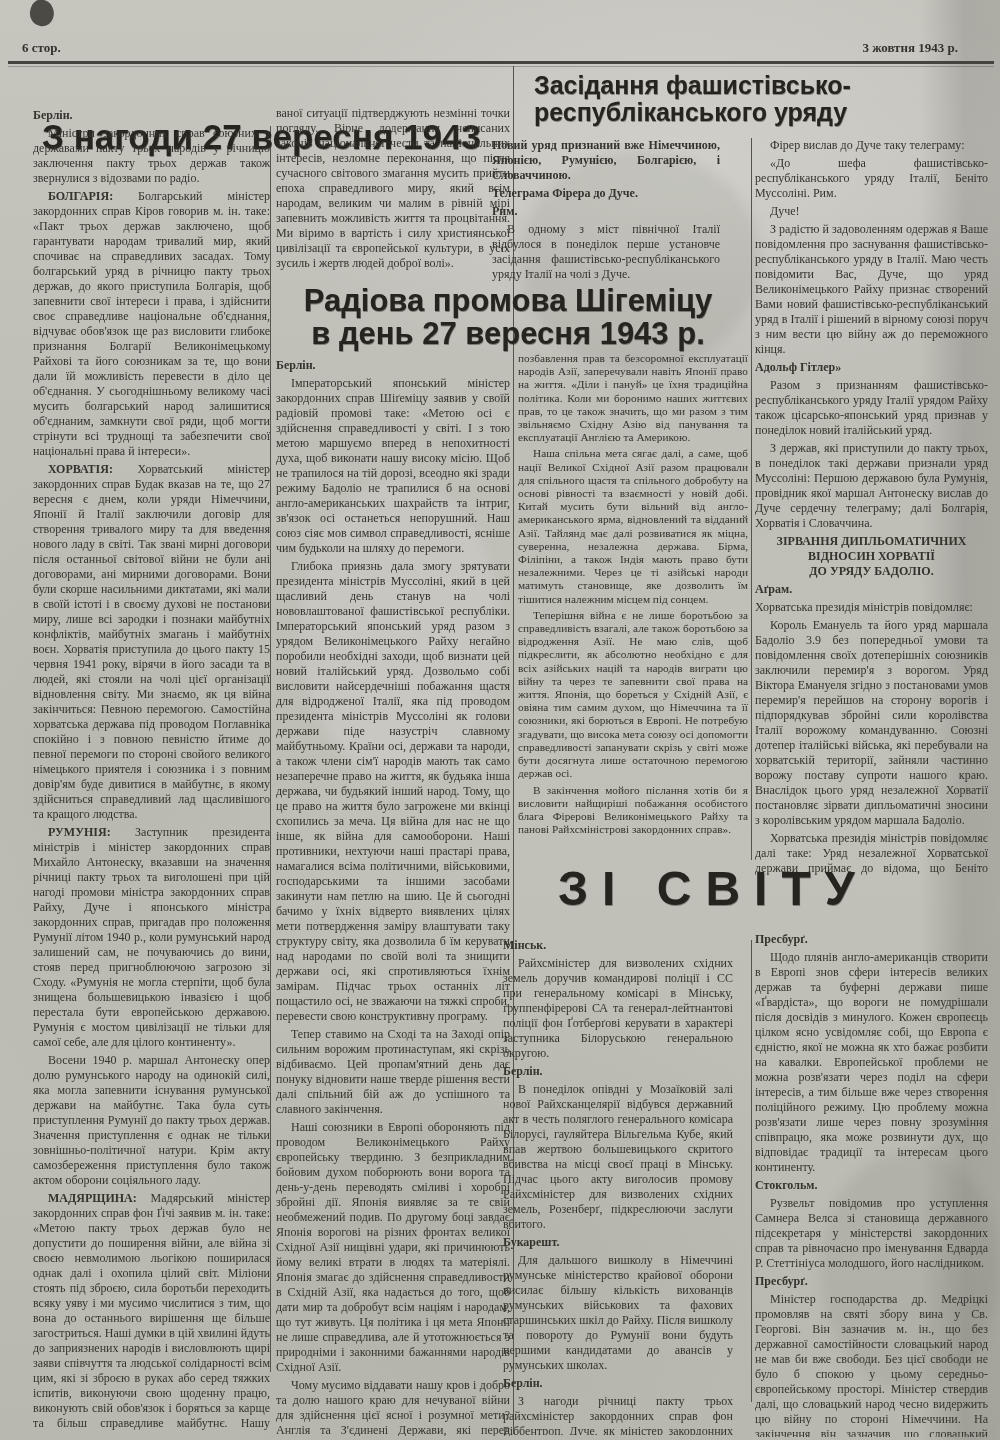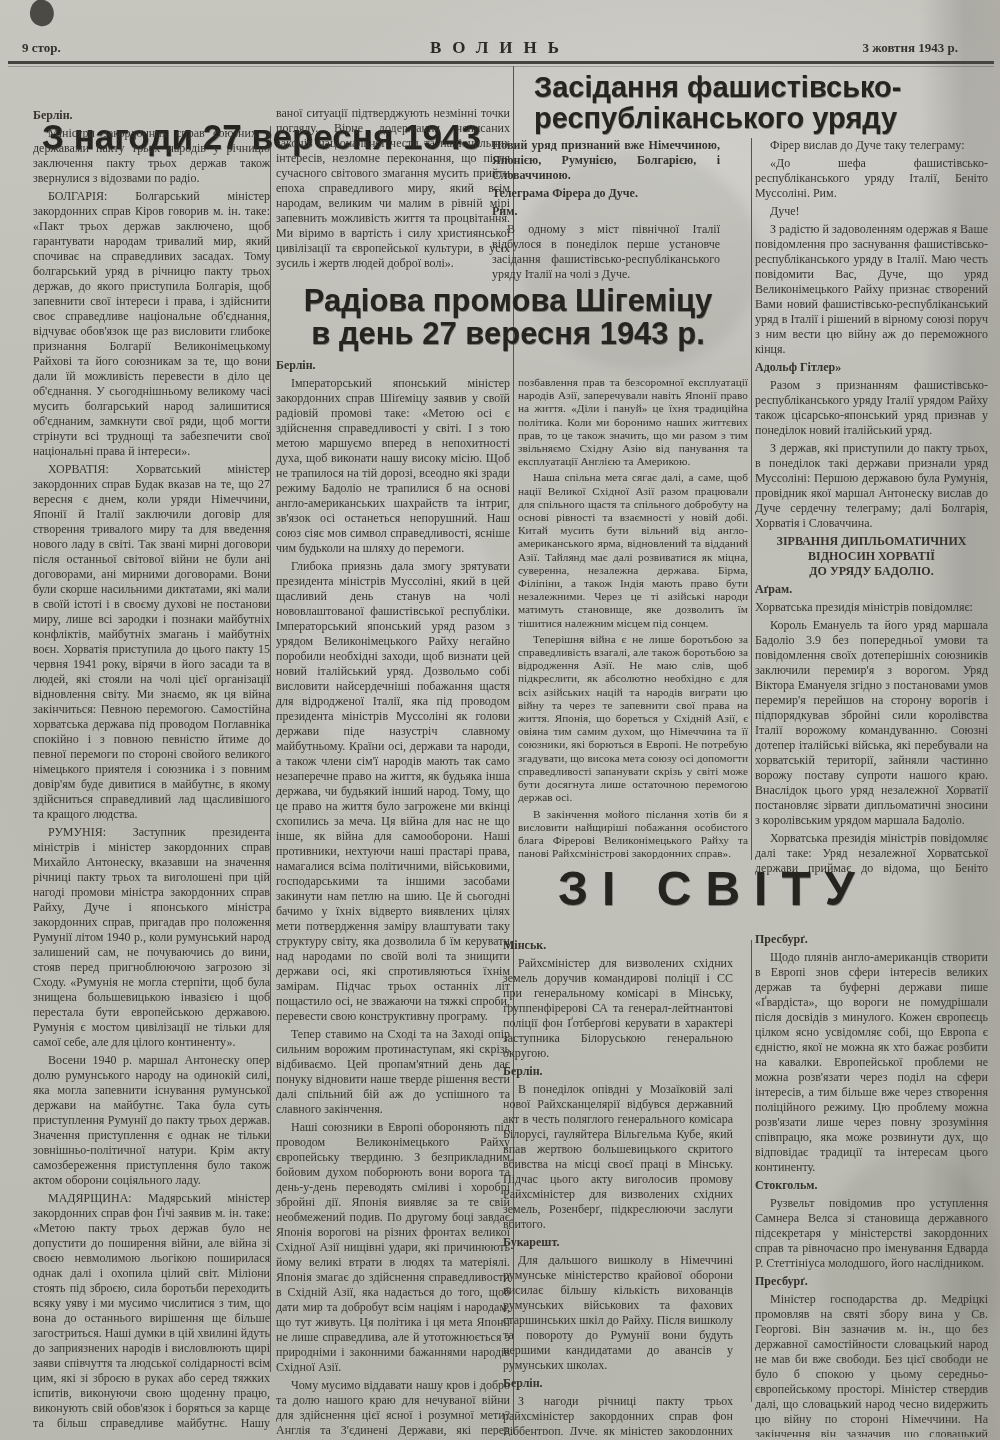--- a/index.html
+++ b/index.html
@@ -22,50 +22,49 @@
   .rule-h{position:absolute; background:#45443e;}
   .rule-v{position:absolute; background:#55534c; width:1px;}
   .headline{position:absolute; font-family:"Liberation Sans", sans-serif; font-weight:700;
     color:#26241f; text-shadow:0.5px 0.5px 0 rgba(45,44,38,0.45); line-height:1.06;}
   .col{position:absolute; overflow:hidden; text-align:justify;
     font-size:12px; line-height:15px; color:#35332c;}
   .col p{margin:0 0 3px 0;}
   .para{text-indent:15px;}
   .noindent{text-indent:0;}
   .dateline{font-weight:bold; text-align:left; padding-right:14px; text-indent:0;}
-  .lead{font-weight:normal;margin-top:36px;}
+  .lead{font-weight:bold;margin-top:36px;}
   .boldpara{font-weight:bold; text-indent:0;}
   .sig{font-weight:bold; padding-right:10px; text-indent:0;}
   .subhead{font-weight:bold; text-align:center; text-indent:0; margin:6px 0 2px 0;}
-  .tight{font-size:11.3px; line-height:13.2px;margin-top:24px;}
+  .tight{font-size:11.3px; line-height:13.2px;}
 </style>
 </head>
 <body>
 
 <div class="page">
 
   <div class="blot" style="left:30px; top:0; width:24px; height:26px; transform:rotate(14deg);"></div>
   <div class="smudge" style="left:520px; top:150px; width:240px; height:220px;"></div>
   <div class="smudge" style="left:300px; top:480px; width:200px; height:300px; background:rgba(255,255,255,0.12);"></div>
   <div class="smudge" style="left:820px; top:1150px; width:180px; height:240px;"></div>
 
-  <div class="hdr-small" style="left:22px; top:40px;">9 стор.</div>
-  <div class="masthead">ВОЛИНЬ</div>
+  <div class="hdr-small" style="left:22px; top:40px;">6 стор.</div>
   <div class="hdr-small" style="right:42px; top:40px;">3 жовтня 1943 р.</div>
   <div class="rule-h" style="left:8px; top:61px; width:986px; height:3px;"></div>
   <div class="rule-h" style="left:8px; top:66px; width:986px; height:1px; opacity:.35;"></div>
 
   <div class="rule-v" style="left:270px; top:126px; height:1246px;"></div>
   <div class="rule-v" style="left:513px; top:66px; height:1368px;"></div>
   <div class="rule-v" style="left:751px; top:138px; height:722px;"></div>
   <div class="rule-v" style="left:751px; top:940px; height:462px;"></div>
 
   <div class="headline" style="left:42px; top:80px; width:468px; font-size:35px;margin-top:38px;">З нагоди 27 вересня 1943</div>
 
-  <div class="headline" style="left:534px; top:72px; width:456px; font-size:29px;">
+  <div class="headline" style="left:534px; top:72px; width:456px; font-size:25px;">
     <div>Засідання фашистівсько-</div>
     <div>республіканського уряду</div>
   </div>
 
   <div class="col" style="left:33px; top:108px; width:237px; height:1322px;">
     <p class="dateline">Берлін.</p>
     <p class="para">Міністри закордонних справ союзних з державами пакту трьох народів у річницю заключення пакту трьох держав також звернулися з відозвами по радіо.</p>
     <p class="para"><span class="lead">БОЛГАРІЯ:</span><span> Болгарський міністер закордонних справ Кіров говорив м. ін. таке: «Пакт трьох держав заключено, щоб гарантувати народам тривалий мир, який спочиває на справедливих засадах. Тому болгарський уряд в річницю пакту трьох держав, до якого приступила Болгарія, щоб запевнити свої інтереси і права, і здійснити своє справедливе національне об'єднання, відчуває обов'язок ще раз висловити глибоке признання Болгарії Великонімецькому Райхові та його союзникам за те, що вони дали їй можливість перевести в діло це об'єднання. У сьогоднішньому великому часі мусить болгарський народ залишитися об'єднаним, замкнути свої ряди, щоб могти стрінути всі труднощі та забезпечити свої національні права й інтереси».</span></p>
     <p class="para"><span class="lead">ХОРВАТІЯ:</span><span> Хорватський міністер закордонних справ Будак вказав на те, що 27 вересня є днем, коли уряди Німеччини, Японії й Італії заключили договір для створення тривалого миру та для введення нового ладу в світі. Так звані мирні договори після останньої світової війни не були ані договорами, ані мирними договорами. Вони були скорше насильними диктатами, які мали в своїй істоті і в своєму духові не постанови миру, лише всі зародки і познаки майбутніх конфліктів, майбутніх змагань і майбутніх воєн. Хорватія приступила до цього пакту 15 червня 1941 року, вірячи в його засади та в людей, які стояли на чолі цієї організації відновлення світу. Ми знаємо, як ця війна закінчиться: Певною перемогою. Самостійна хорватська держава під проводом Поглавніка спокійно і з повною певністю йтиме до певної перемоги по стороні свойого великого німецького приятеля і союзника і з повним довір'ям буде дивитися в майбутнє, в якому здійсниться справедливий лад щасливішого та кращого людства.</span></p>
     <p class="para"><span class="lead">РУМУНІЯ:</span><span> Заступник президента міністрів і міністер закордонних справ Михайло Антонеску, вказавши на значення річниці пакту трьох та виголошені при цій нагоді промови міністра закордонних справ Райху, Дуче і японського міністра закордонних справ, пригадав про положення Румунії літом 1940 р., коли румунський народ залишений сам, не почуваючись до вини, стояв перед пригноблюючою загрозою зі Сходу. «Румунія не могла стерпіти, щоб була знищена большевицькою інвазією і щоб перестала бути европейською державою. Румунія є мостом цивілізації не тільки для самої себе, але для цілого континенту».</span></p>

